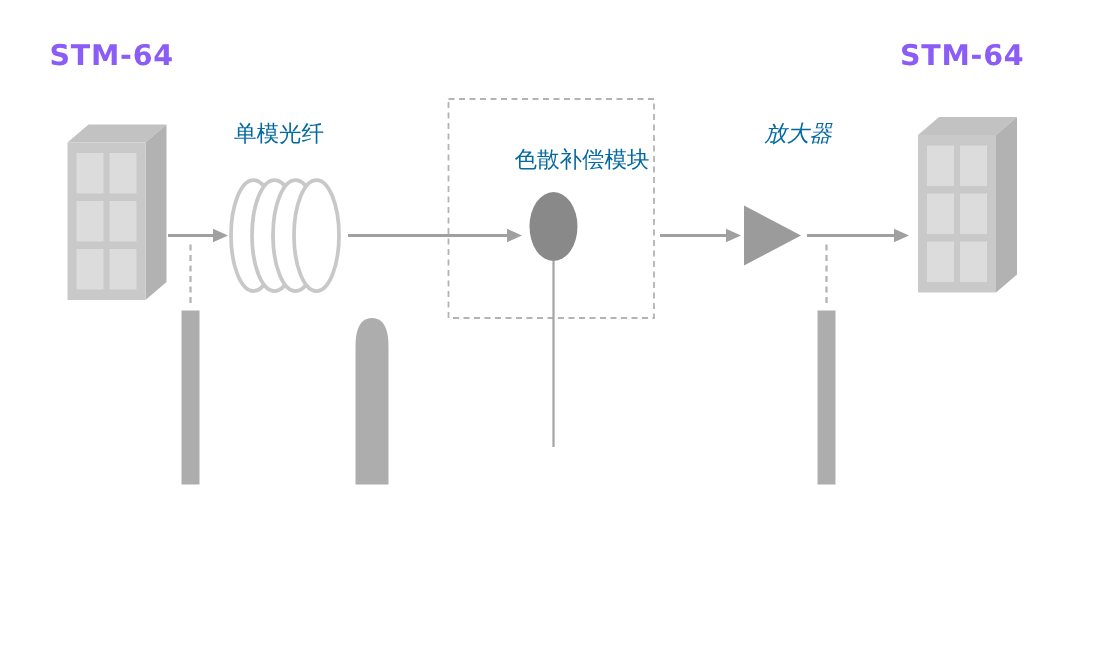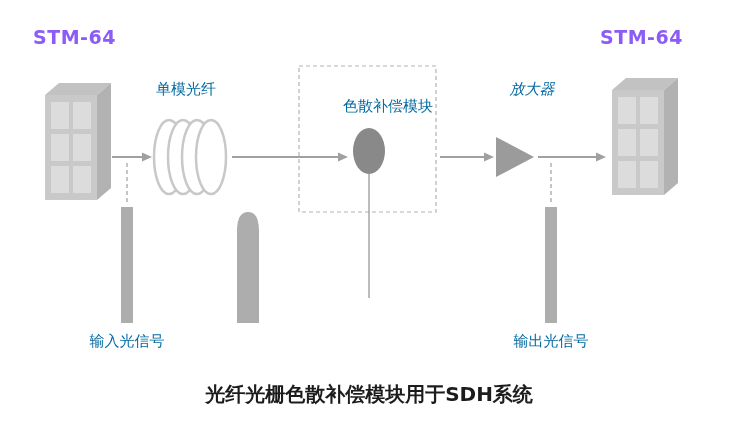--- a/index.html
+++ b/index.html
@@ -106,17 +106,14 @@
     <rect x="545" y="207" width="12" height="116" fill="#adadad"></rect>
   </svg>
 
   <div class="abs stm" style="left:33px; top:26px;">STM-64</div>
   <div class="abs stm" style="left:600px; top:26px;">STM-64</div>
 
   <div class="abs label" style="left:186px; top:80px;">单模光纤</div>
   <div class="abs label" style="left:388px; top:80px;margin-top:17px;">色散补偿模块</div>
   <div class="abs label" style="left:532px; top:80px;font-style:italic;">放大器</div>
 
-  <div class="abs label" style="left:127px; top:332px;">输入光信号</div>
-  <div class="abs label" style="left:551px; top:332px;">输出光信号</div>
 
-  <div class="abs caption" style="left:369px; top:381px;">光纤光栅色散补偿模块用于SDH系统</div>
 </div>
 
 </body></html>

